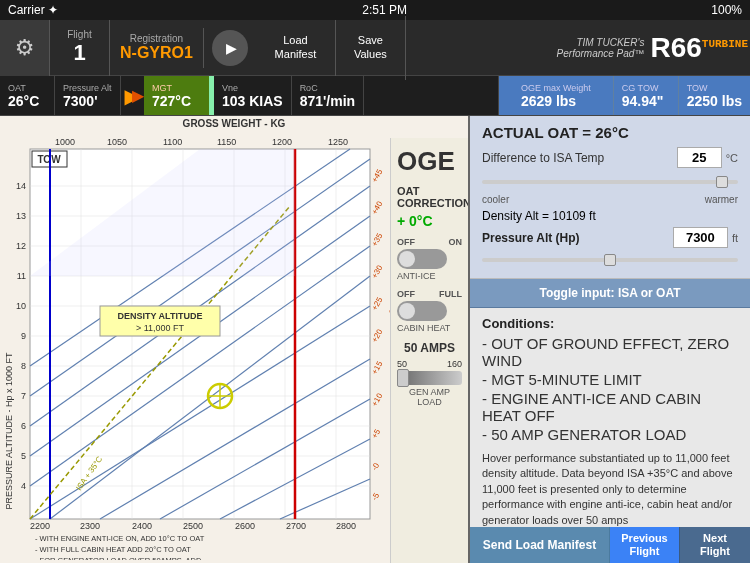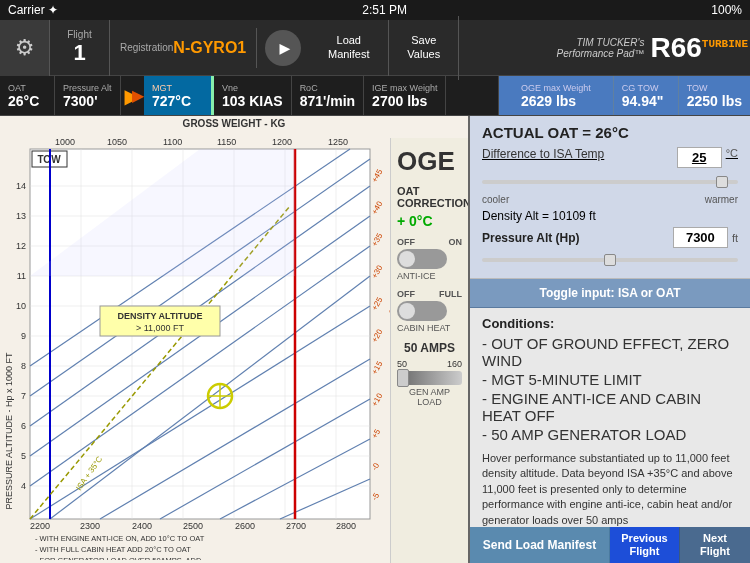--- a/index.html
+++ b/index.html
@@ -15,21 +15,21 @@
       justify-content: center; border-right: 1px solid #555; cursor: pointer; flex-shrink: 0;
     }
     .gear-icon { font-size: 22px; color: #ccc; }
     .flight-block {
       display: flex; flex-direction: column; align-items: center; justify-content: center;
       padding: 0 10px; border-right: 1px solid #555; height: 56px; min-width: 60px;
     }
     .flight-label { color: #aaa; font-size: 10px; }
     .flight-number { color: #fff; font-size: 22px; font-weight: bold; }
     .reg-block {
-      display: flex; flex-direction: row; align-items: center; justify-content: center;
+      display: flex; flex-direction: column; align-items: center; justify-content: center;
       padding: 0 10px; border-right: 1px solid #555; height: 40px; min-width: 80px;
     }
     .reg-label { color: #aaa; font-size: 10px; }
     .reg-value { color: #f90; font-size: 16px; font-weight: bold; }
     .play-btn {
       width: 36px; height: 36px; background: #555; border-radius: 18px; display: flex;
       align-items: center; justify-content: center; margin: 0 8px; cursor: pointer; flex-shrink: 0;
     }
     .play-icon { color: #fff; font-size: 14px; margin-left: 3px; }
     .manifest-block {
@@ -51,22 +51,22 @@
       display: flex; align-items: stretch; background: #1e1e1e; height: 40px;
       border-bottom: 1px solid #444;
     }
     .metric-item {
       display: flex; flex-direction: column; justify-content: center; padding: 0 8px;
       border-right: 1px solid #444; min-width: 55px;
     }
     .metric-label { color: #aaa; font-size: 9px; }
     .metric-value { color: #fff; font-size: 14px; font-weight: bold; }
     .metric-mgt {
-      background: #0369a1; display: flex; flex-direction: column; justify-content: center;
-      padding: 12px 8px; border-right: 3px solid #86efac; min-width: 70px; position: relative;
+      background: #4d7c0f; display: flex; flex-direction: column; justify-content: center;
+      padding: 12px 8px; border-right: 5px solid #86efac; min-width: 70px; position: relative;
     }
     .metric-mgt::before {
       content: '▶'; position: absolute; left: -12px; color: #e05000; font-size: 16px;
     }
     .metric-mgt .metric-label { color: #ffccaa; }
     .metric-mgt .metric-value { color: #fff; }
     .metric-right {
       margin-left: auto; display: flex; align-items: stretch;
     }
     .metric-oge {
@@ -104,21 +104,21 @@
     }
 
     
     .right-panel {
       flex: 1; background: #e8e8e8; display: flex; flex-direction: column;
     }
     .right-top {
       background: #d0d8e8; padding: 8px 12px; border-bottom: 1px solid #bbb;
     }
     .oat-display { font-size: 15px; font-weight: bold; color: #222; margin-bottom: 6px; }
-    .diff-row { display: flex; align-items: flex-start; margin-bottom: 4px; text-decoration: underline; }
+    .diff-row { display: flex; align-items: center; margin-bottom: 4px; }
     .diff-label { font-size: 12px; color: #333; flex: 1; }
     .diff-input {
       background: #fff; border: 1px solid #aaa; padding: 2px 6px; font-size: 13px;
       font-weight: bold; width: 45px; text-align: center; margin-right: 4px;
     }
     .diff-unit { font-size: 11px; color: #555; }
     .slider-row { display: flex; align-items: center; margin-bottom: 2px; }
     .slider-label-left { font-size: 10px; color: #555; width: 40px; }
     .slider-label-right { font-size: 10px; color: #555; width: 50px; text-align: right; }
     .density-row { font-size: 12px; color: #000000; margin: 4px 0; }
@@ -146,21 +146,21 @@
     .bottom-bar {
       position: absolute; bottom: 0; right: 0; width: 280px; display: flex;
       height: 36px;
     }
     .send-btn {
       flex: 1; background: #5a8aaf; color: #fff; display: flex; align-items: center;
       justify-content: center; font-size: 12px; font-weight: bold; cursor: pointer;
       border-right: 1px solid #4a7a9f;
     }
     .prev-btn {
-      width: 70px; background: #1d4ed8; color: #fff; display: flex; align-items: center;
+      width: 70px; background: #3b82f6; color: #fff; display: flex; align-items: center;
       justify-content: center; font-size: 11px; font-weight: bold; cursor: pointer;
       border-right: 1px solid #3a5a7f; text-align: center; line-height: 1.2;
     }
     .next-btn {
       width: 70px; background: #4a6a8f; color: #fff; display: flex; align-items: center;
       justify-content: center; font-size: 11px; font-weight: bold; cursor: pointer;
       text-align: center; line-height: 1.2;
     }
   </style>
 </head>
@@ -218,24 +218,20 @@
     <span class="metric-label">MGT</span>
     <span class="metric-value">727°C</span>
   </div>
   <div class="metric-item">
     <span class="metric-label">Vne</span>
     <span class="metric-value">103 KIAS</span>
   </div>
   <div class="metric-item">
     <span class="metric-label">RoC</span>
     <span class="metric-value">871'/min</span>
-  </div>
-  <div class="metric-item">
-    <span class="metric-label">IGE max Weight</span>
-    <span class="metric-value">2700 lbs</span>
   </div>
   <div class="metric-right">
     <div class="metric-oge">
       <span class="metric-label">OGE max Weight</span>
       <span class="metric-value">2629 lbs</span>
     </div>
     <div class="metric-cg">
       <span class="metric-label">CG TOW</span>
       <span class="metric-value">94.94"</span>
     </div>

